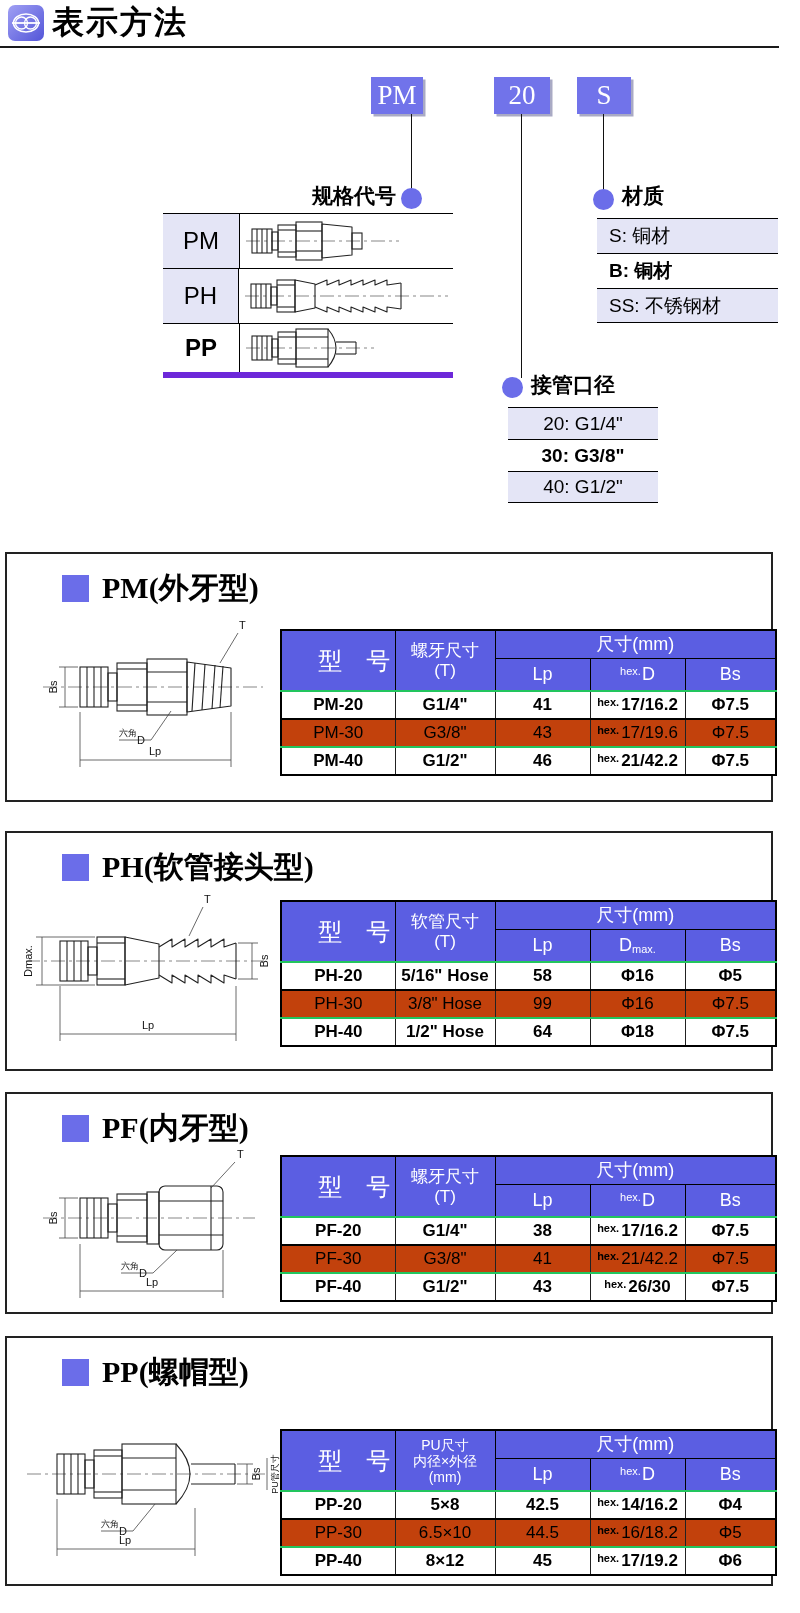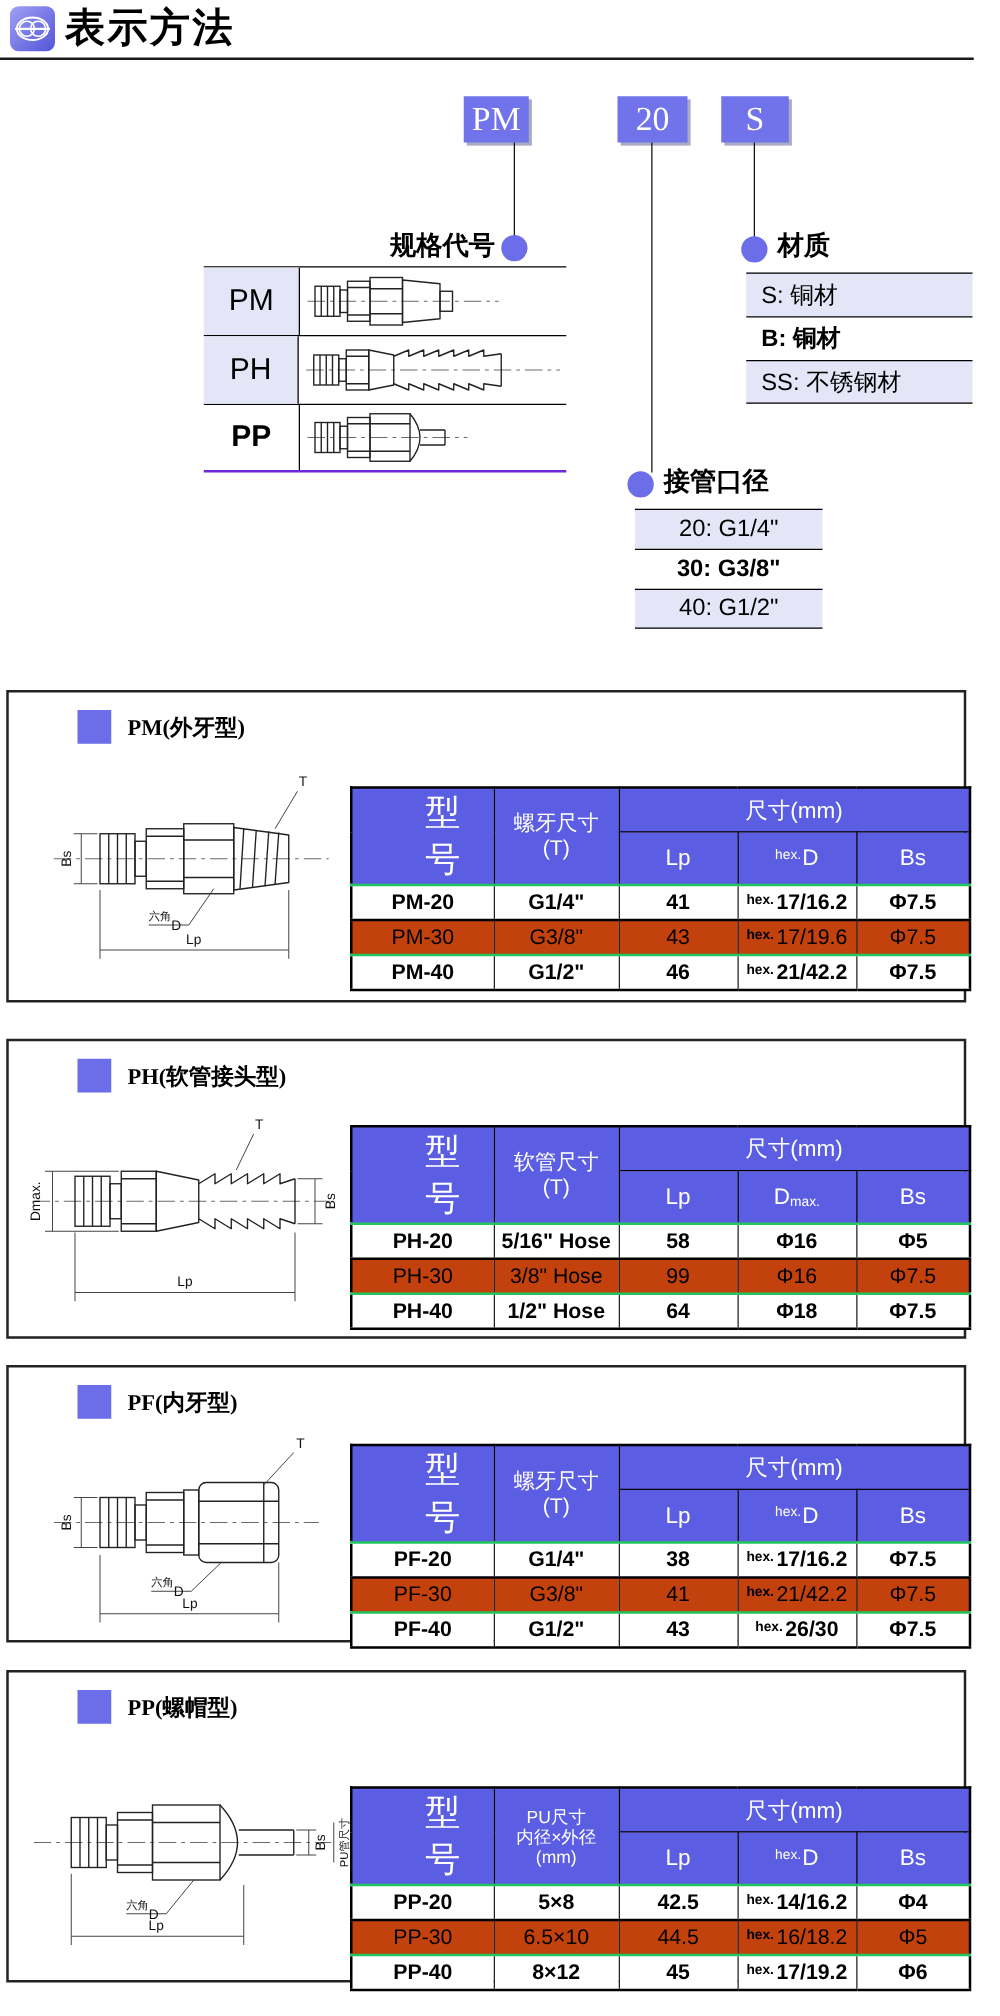--- a/index.html
+++ b/index.html
@@ -24,36 +24,36 @@
   .optlist .opt { border-top:1px solid #000; font-size:19px; display:flex; align-items:center; }
   .optlist .opt:last-child { border-bottom:1px solid #000; }
   .opt.shade { background:#e4e5f6; }
   .opt.boldrow { font-weight:bold; }
   .mat-list .opt { height:35px; padding-left:12px; }
   .port-list .opt { height:32px; justify-content:center; }
 
   
   .spectable { left:163px; top:213px; width:290px; }
   .specrow { display:flex; height:55px; border-top:1px solid #000; }
-  .specrow:last-child { border-bottom:2px solid #6d28d9; }
+  .specrow:last-child { border-bottom:6px solid #6d28d9; }
   .speccode { width:77px; border-right:1.3px solid #000; display:flex; align-items:center; justify-content:center; font-size:24px; }
   .specrow.shade .speccode { background:#e4e5f6; }
   .specrow.boldrow .speccode { font-weight:bold; }
   .specdraw { flex:1; display:flex; align-items:center; padding-left:4px; overflow:visible; }
 
   
   .section { left:5px; width:768px; border:2px solid #222; background:#fff; position:absolute; }
   .sec-title { position:absolute; left:55px; top:14px; display:flex; align-items:center; gap:13px; }
   .sec-sq { width:27px; height:27px; background:#6b6de9; }
-  .sec-title .t { font-family:"Liberation Serif", serif; font-weight:bold; font-size:18px; white-space:nowrap; }
+  .sec-title .t { font-family:"Liberation Serif", serif; font-weight:bold; font-size:30px; white-space:nowrap; }
 
   
   .datatable { position:absolute; border-collapse:collapse; table-layout:fixed; border:2px solid #000; }
   .datatable th { background:#5b5ee2; color:#fff; font-weight:normal; border:1.5px solid #000; text-align:center; }
-  .datatable th.model { font-size:28px;padding-left:32px; }
+  .datatable th.model { font-size:24px;padding-left:32px; }
   .datatable th.spec2 { font-size:17px; line-height:20px; }
   .datatable th.spec3 { font-size:14px; line-height:16px;margin-top:28px; }
   .datatable th.size { height:28px; font-size:18px; }
   .datatable th.sub { height:33px; font-size:18px; }
   .datatable td { height:28px; border:1px solid #222; text-align:center; font-size:17px; background:#fff; }
   .datatable tr.shade td { background:#c2410c; }
   .datatable tr.boldrow td { font-weight:bold; border-top:2px solid #22c55e; border-bottom:2px solid #000; }
   .hexpre { font-size:11px; font-weight:bold; vertical-align:4px; margin-right:2px; }
   .subsup { font-size:11px; vertical-align:5px; margin-right:1px; }
   .subsub { font-size:11px; vertical-align:-2px; }

